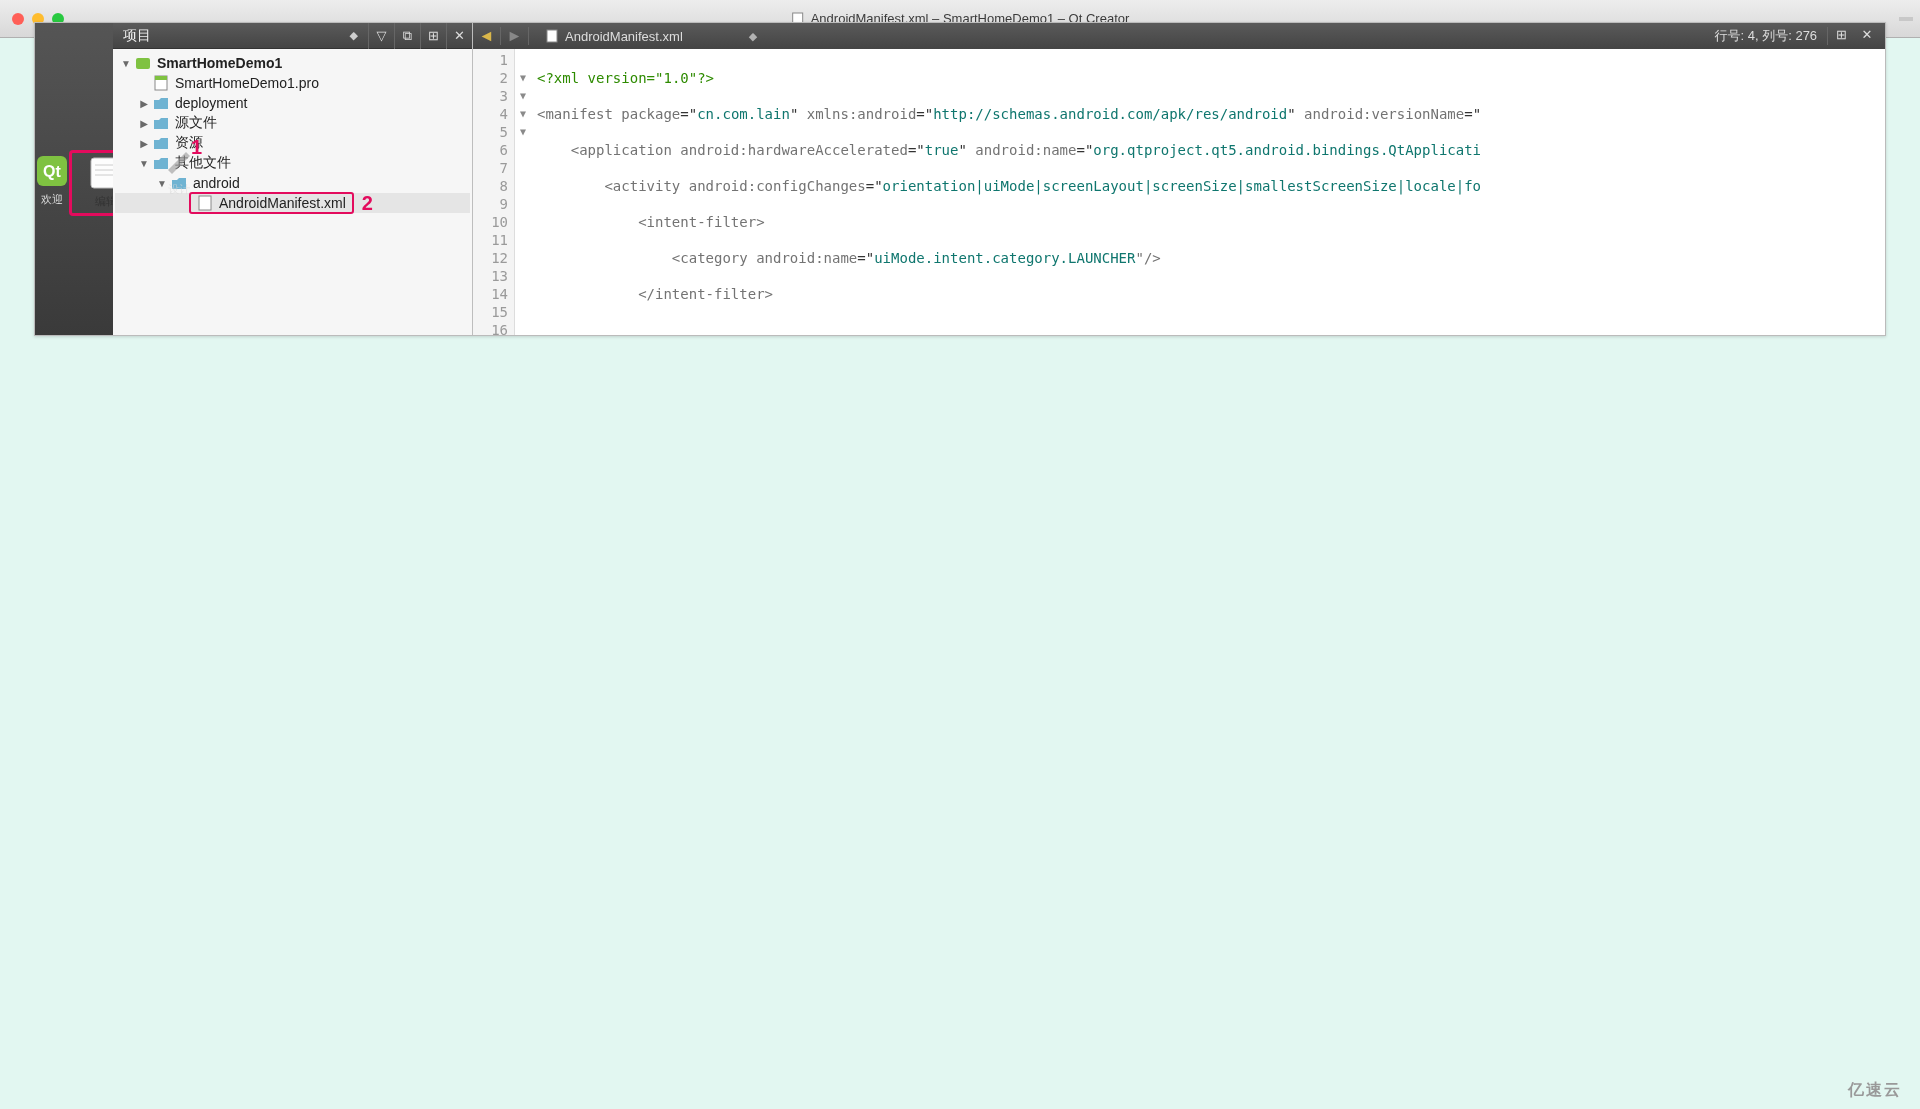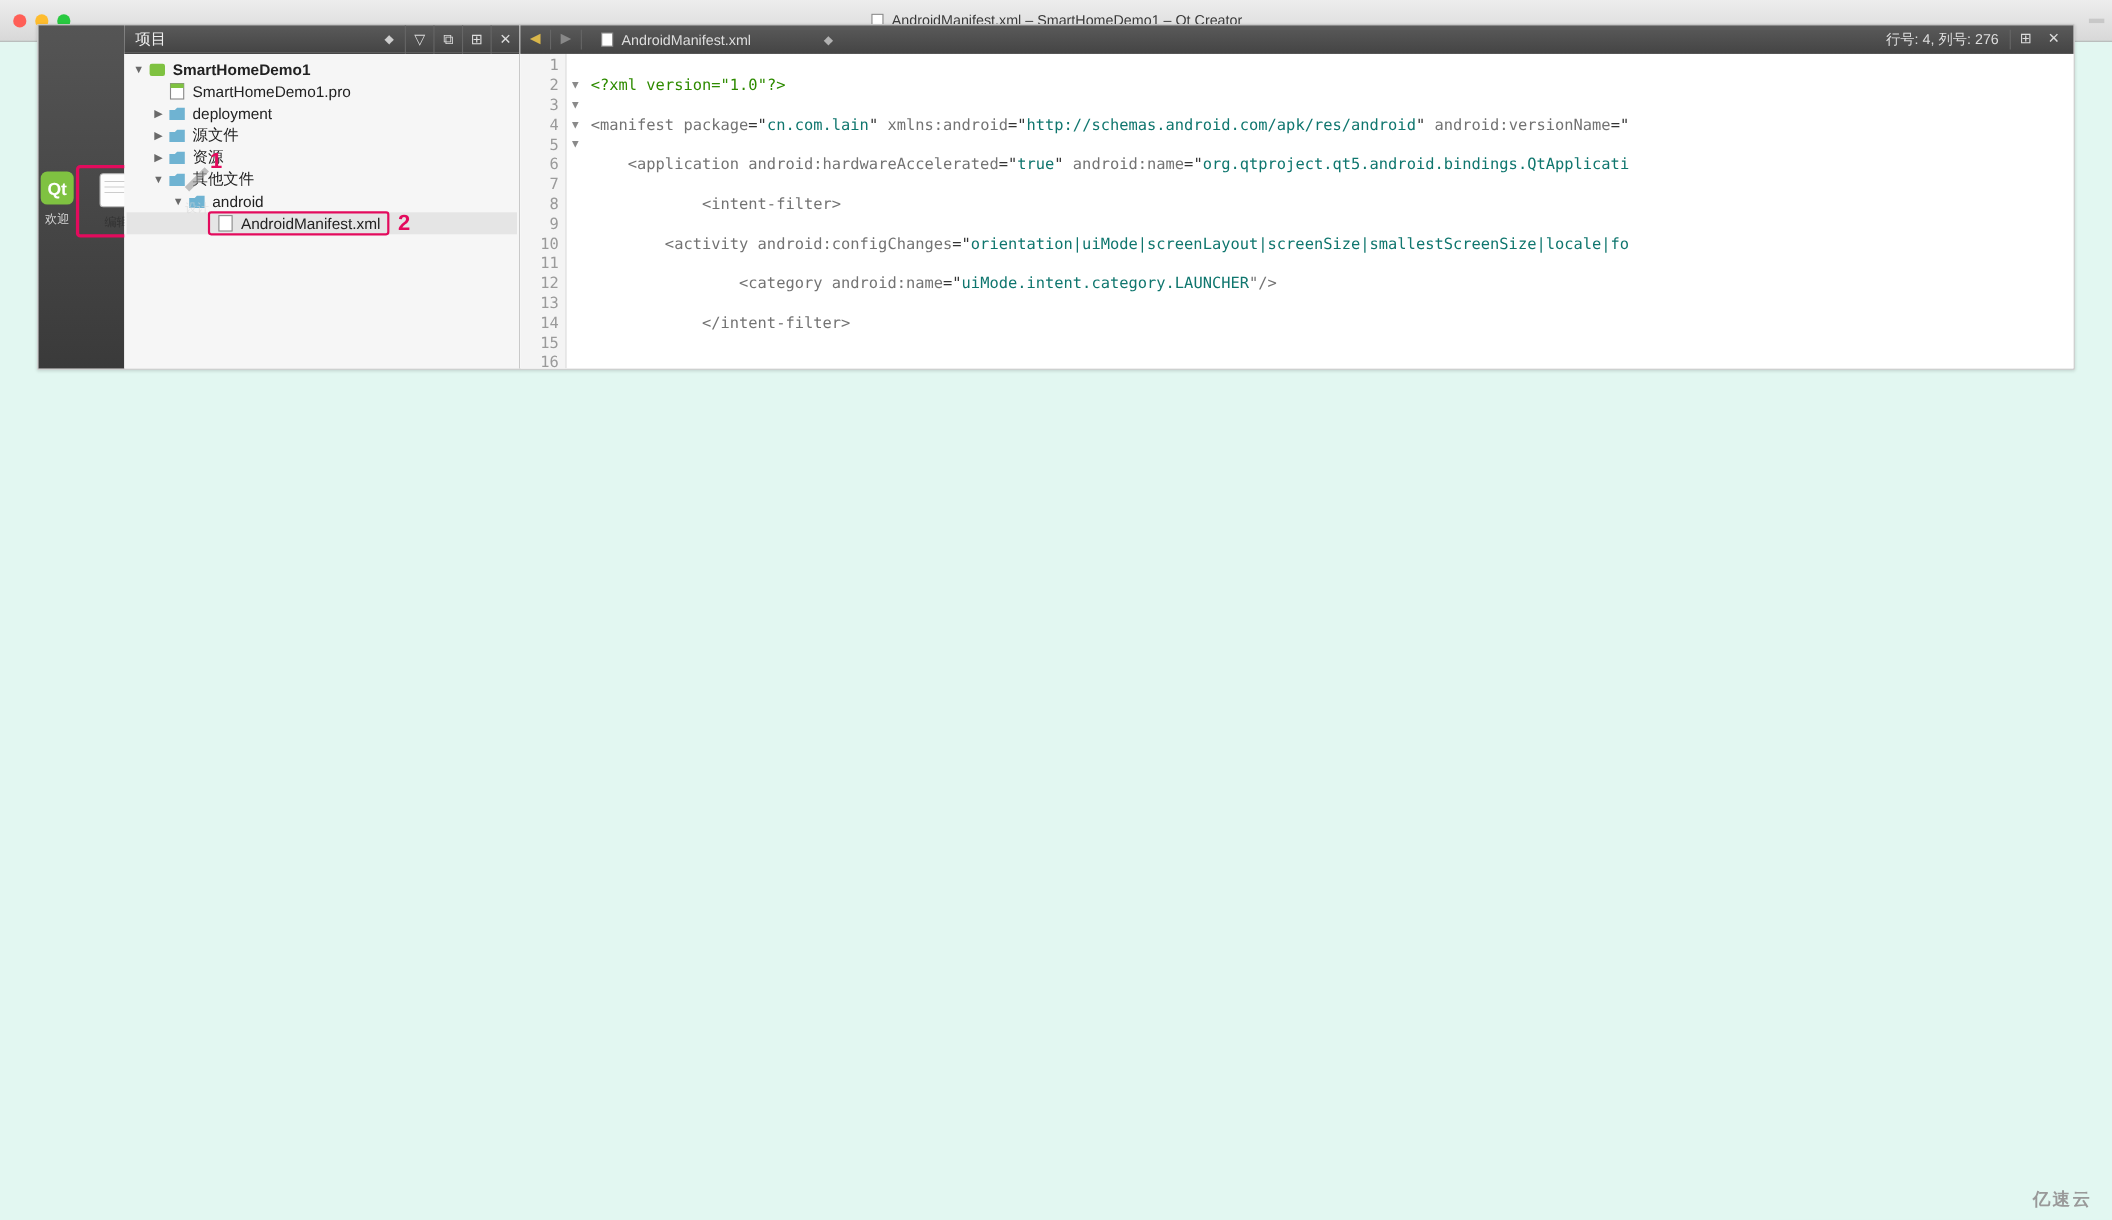--- a/index.html
+++ b/index.html
@@ -271,22 +271,22 @@
           <div></div>
         <div></div>
           <div></div>
           <div></div>
           <div></div>
       </div>
       <div class="code">
 <div><span class="t-green">&lt;?xml </span><span class="t-green">version</span><span class="t-green">="</span><span class="t-green">1.0</span><span class="t-green">"?&gt;</span></div>
 <div><span class="t-olive">&lt;manifest </span><span class="t-olive">package</span><span>="</span><span class="t-red">cn.com.lain</span><span>" </span><span class="t-olive">xmlns:android</span><span>="</span><span class="t-red">http://schemas.android.com/apk/res/android</span><span>" </span><span class="t-olive">android:versionName</span><span>="</span></div>
 <div><span class="t-olive">    &lt;application </span><span class="t-olive">android:hardwareAccelerated</span><span>="</span><span class="t-red">true</span><span>" </span><span class="t-olive">android:name</span><span>="</span><span class="t-red">org.qtproject.qt5.android.bindings.QtApplicati</span></div>
+<div><span class="t-olive">        &lt;activity </span><span class="t-olive">android:configChanges</span><span>="</span><span class="t-red">orientation|uiMode|screenLayout|screenSize|smallestScreenSize|locale|fo</span></div>
 <div><span class="t-olive">            &lt;intent-filter&gt;</span></div>
-<div><span class="t-olive">        &lt;activity </span><span class="t-olive">android:configChanges</span><span>="</span><span class="t-red">orientation|uiMode|screenLayout|screenSize|smallestScreenSize|locale|fo</span></div>
 <div><span class="t-olive">                &lt;category </span><span class="t-olive">android:name</span><span>="</span><span class="t-red">uiMode.intent.category.LAUNCHER</span><span class="t-olive">"/&gt;</span></div>
 <div><span class="t-olive">            &lt;/intent-filter&gt;</span></div>
 
 
 
 
 
 
 
 

